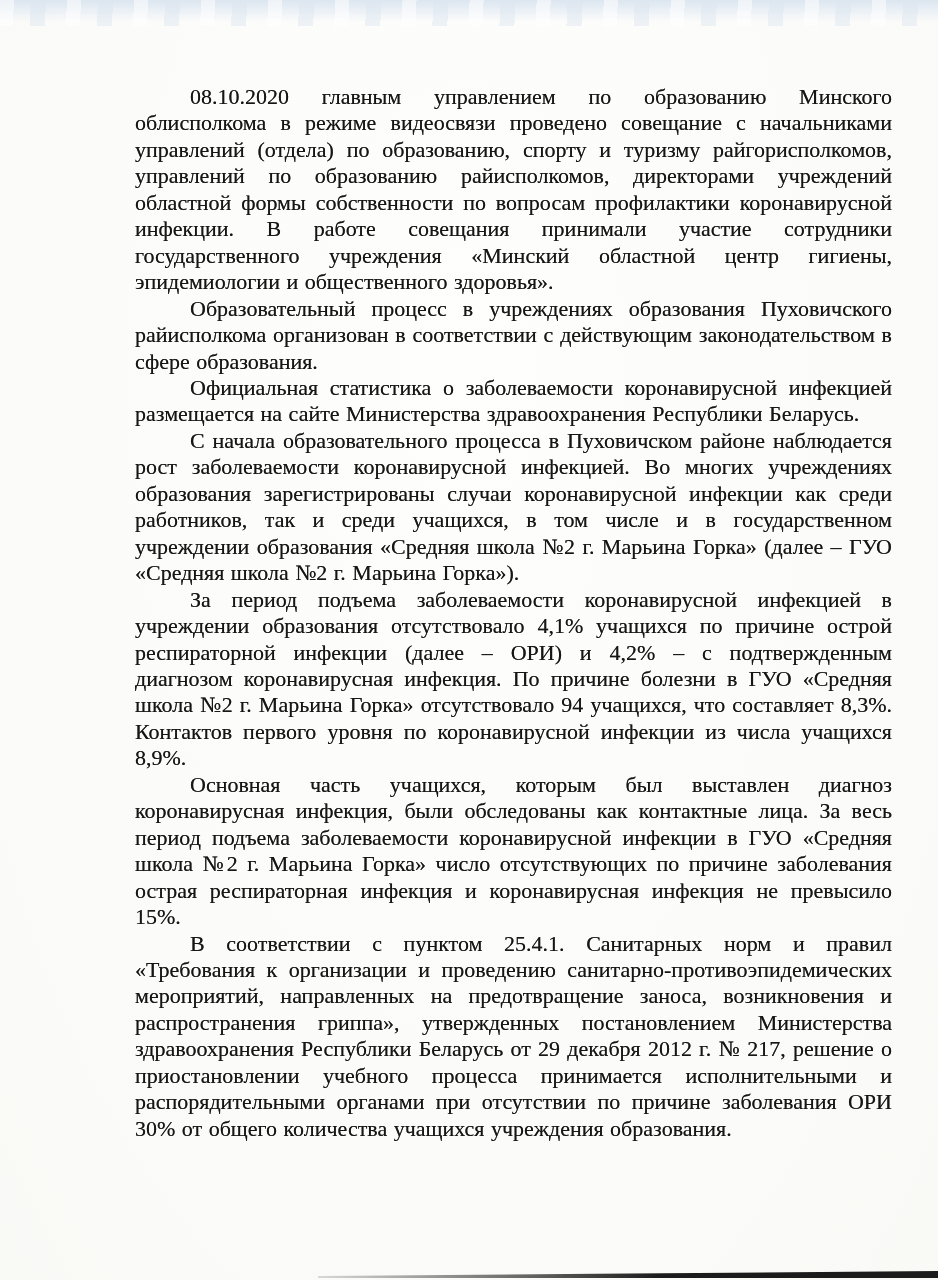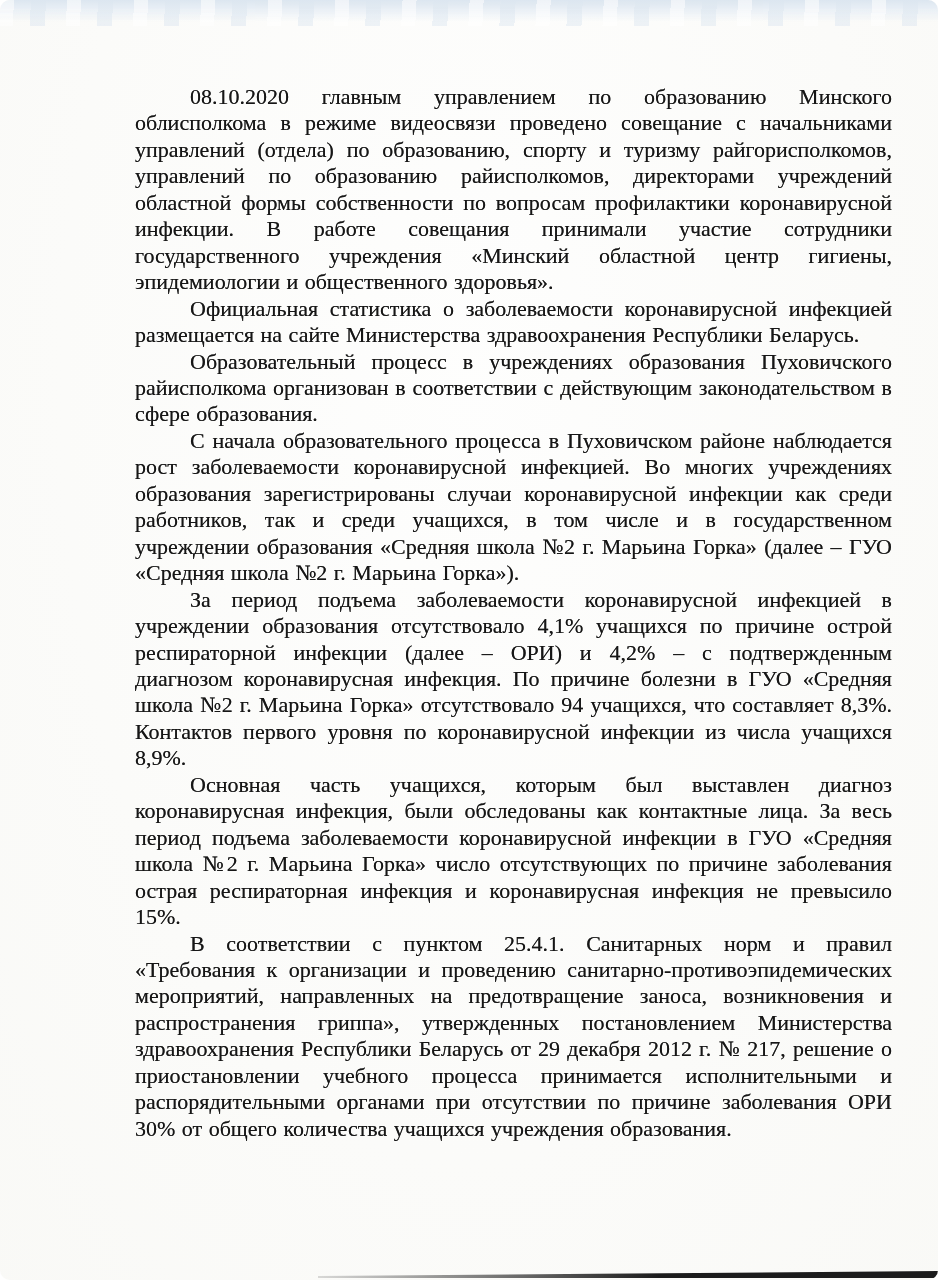--- a/index.html
+++ b/index.html
@@ -15,21 +15,20 @@
     background: #ffffff;
   }
   .page {
     position: relative;
     width: 938px;
     height: 1280px;
     background:
       radial-gradient(ellipse at 50% 30%, rgba(255,255,255,0.6) 0%, rgba(244,244,240,0.35) 100%),
       var(--paper);
     overflow: hidden;
-    border-radius: 10px;
   }
   
   .scan-top {
     position: absolute;
     top: 0; left: 0; right: 0;
     height: 26px;
     background:
       linear-gradient(to bottom, var(--top-edge) 0%, #e7eef5 35%, rgba(255,255,255,0) 85%);
     opacity: 0.9;
     pointer-events: none;
@@ -72,22 +71,22 @@
   }
 </style>
 </head>
 <body>
 
 <div class="page">
   <div class="scan-top"></div>
 
   <div class="text-block">
     <p>08.10.2020 главным управлением по образованию Минского облисполкома в режиме видеосвязи проведено совещание с начальниками управлений (отдела) по образованию, спорту и туризму райгорисполкомов, управлений по образованию райисполкомов, директорами учреждений областной формы собственности по вопросам профилактики коронавирусной инфекции. В работе совещания принимали участие сотрудники государственного учреждения «Минский областной центр гигиены, эпидемиологии и общественного здоровья».</p>
+    <p>Образовательный процесс в учреждениях образования Пуховичского райисполкома организован в соответствии с действующим законодательством в сфере образования.</p>
     <p>Официальная статистика о заболеваемости коронавирусной инфекцией размещается на сайте Министерства здравоохранения Республики Беларусь.</p>
-    <p>Образовательный процесс в учреждениях образования Пуховичского райисполкома организован в соответствии с действующим законодательством в сфере образования.</p>
     <p>С начала образовательного процесса в Пуховичском районе наблюдается рост заболеваемости коронавирусной инфекцией. Во многих учреждениях образования зарегистрированы случаи коронавирусной инфекции как среди работников, так и среди учащихся, в том числе и в государственном учреждении образования «Средняя школа №2 г. Марьина Горка» (далее – ГУО «Средняя школа №2 г. Марьина Горка»).</p>
     <p>За период подъема заболеваемости коронавирусной инфекцией в учреждении образования отсутствовало 4,1% учащихся по причине острой респираторной инфекции (далее – ОРИ) и 4,2% – с подтвержденным диагнозом коронавирусная инфекция. По причине болезни в ГУО «Средняя школа №2 г. Марьина Горка» отсутствовало 94 учащихся, что составляет 8,3%. Контактов первого уровня по коронавирусной инфекции из числа учащихся 8,9%.</p>
     <p>Основная часть учащихся, которым был выставлен диагноз коронавирусная инфекция, были обследованы как контактные лица. За весь период подъема заболеваемости коронавирусной инфекции в ГУО «Средняя школа №2 г. Марьина Горка» число отсутствующих по причине заболевания острая респираторная инфекция и коронавирусная инфекция не превысило 15%.</p>
     <p>В соответствии с пунктом 25.4.1. Санитарных норм и правил «Требования к организации и проведению санитарно-противоэпидемических мероприятий, направленных на предотвращение заноса, возникновения и распространения гриппа», утвержденных постановлением Министерства здравоохранения Республики Беларусь от 29 декабря 2012 г. № 217, решение о приостановлении учебного процесса принимается исполнительными и распорядительными органами при отсутствии по причине заболевания ОРИ 30% от общего количества учащихся учреждения образования.</p>
   </div>
 
   <div class="scan-bottom-line"></div>
 </div>
 
 </body></html>

